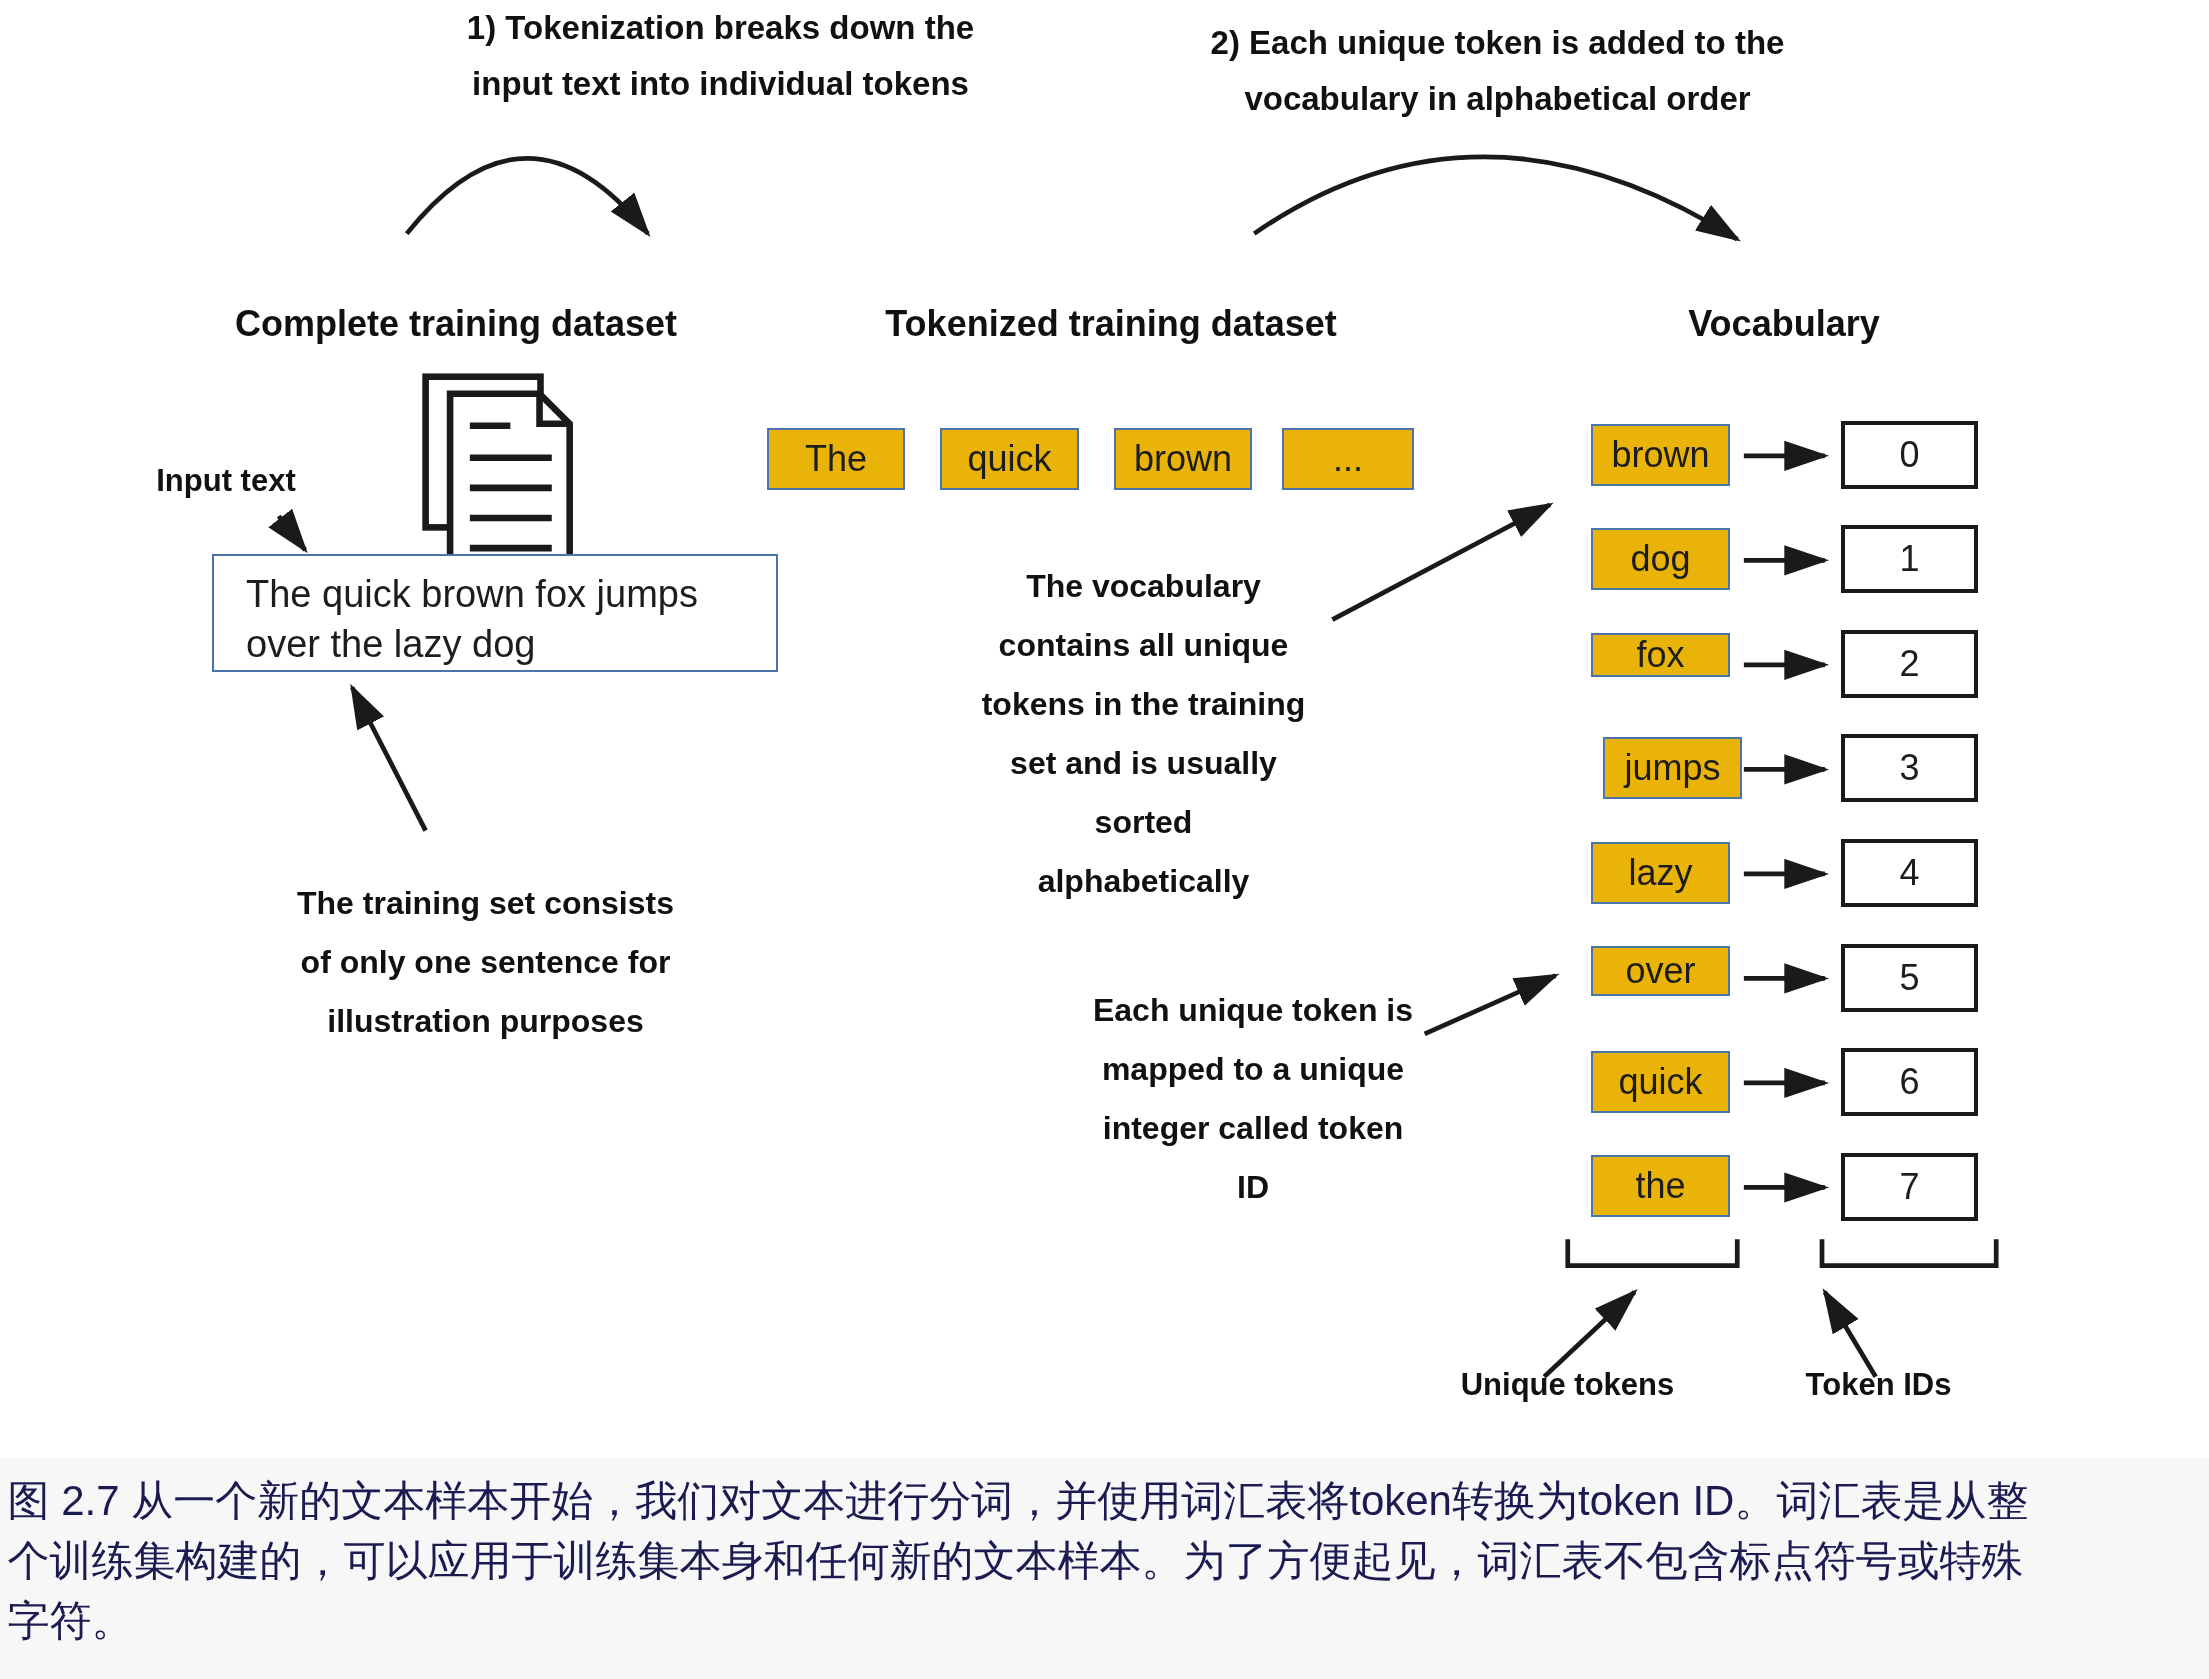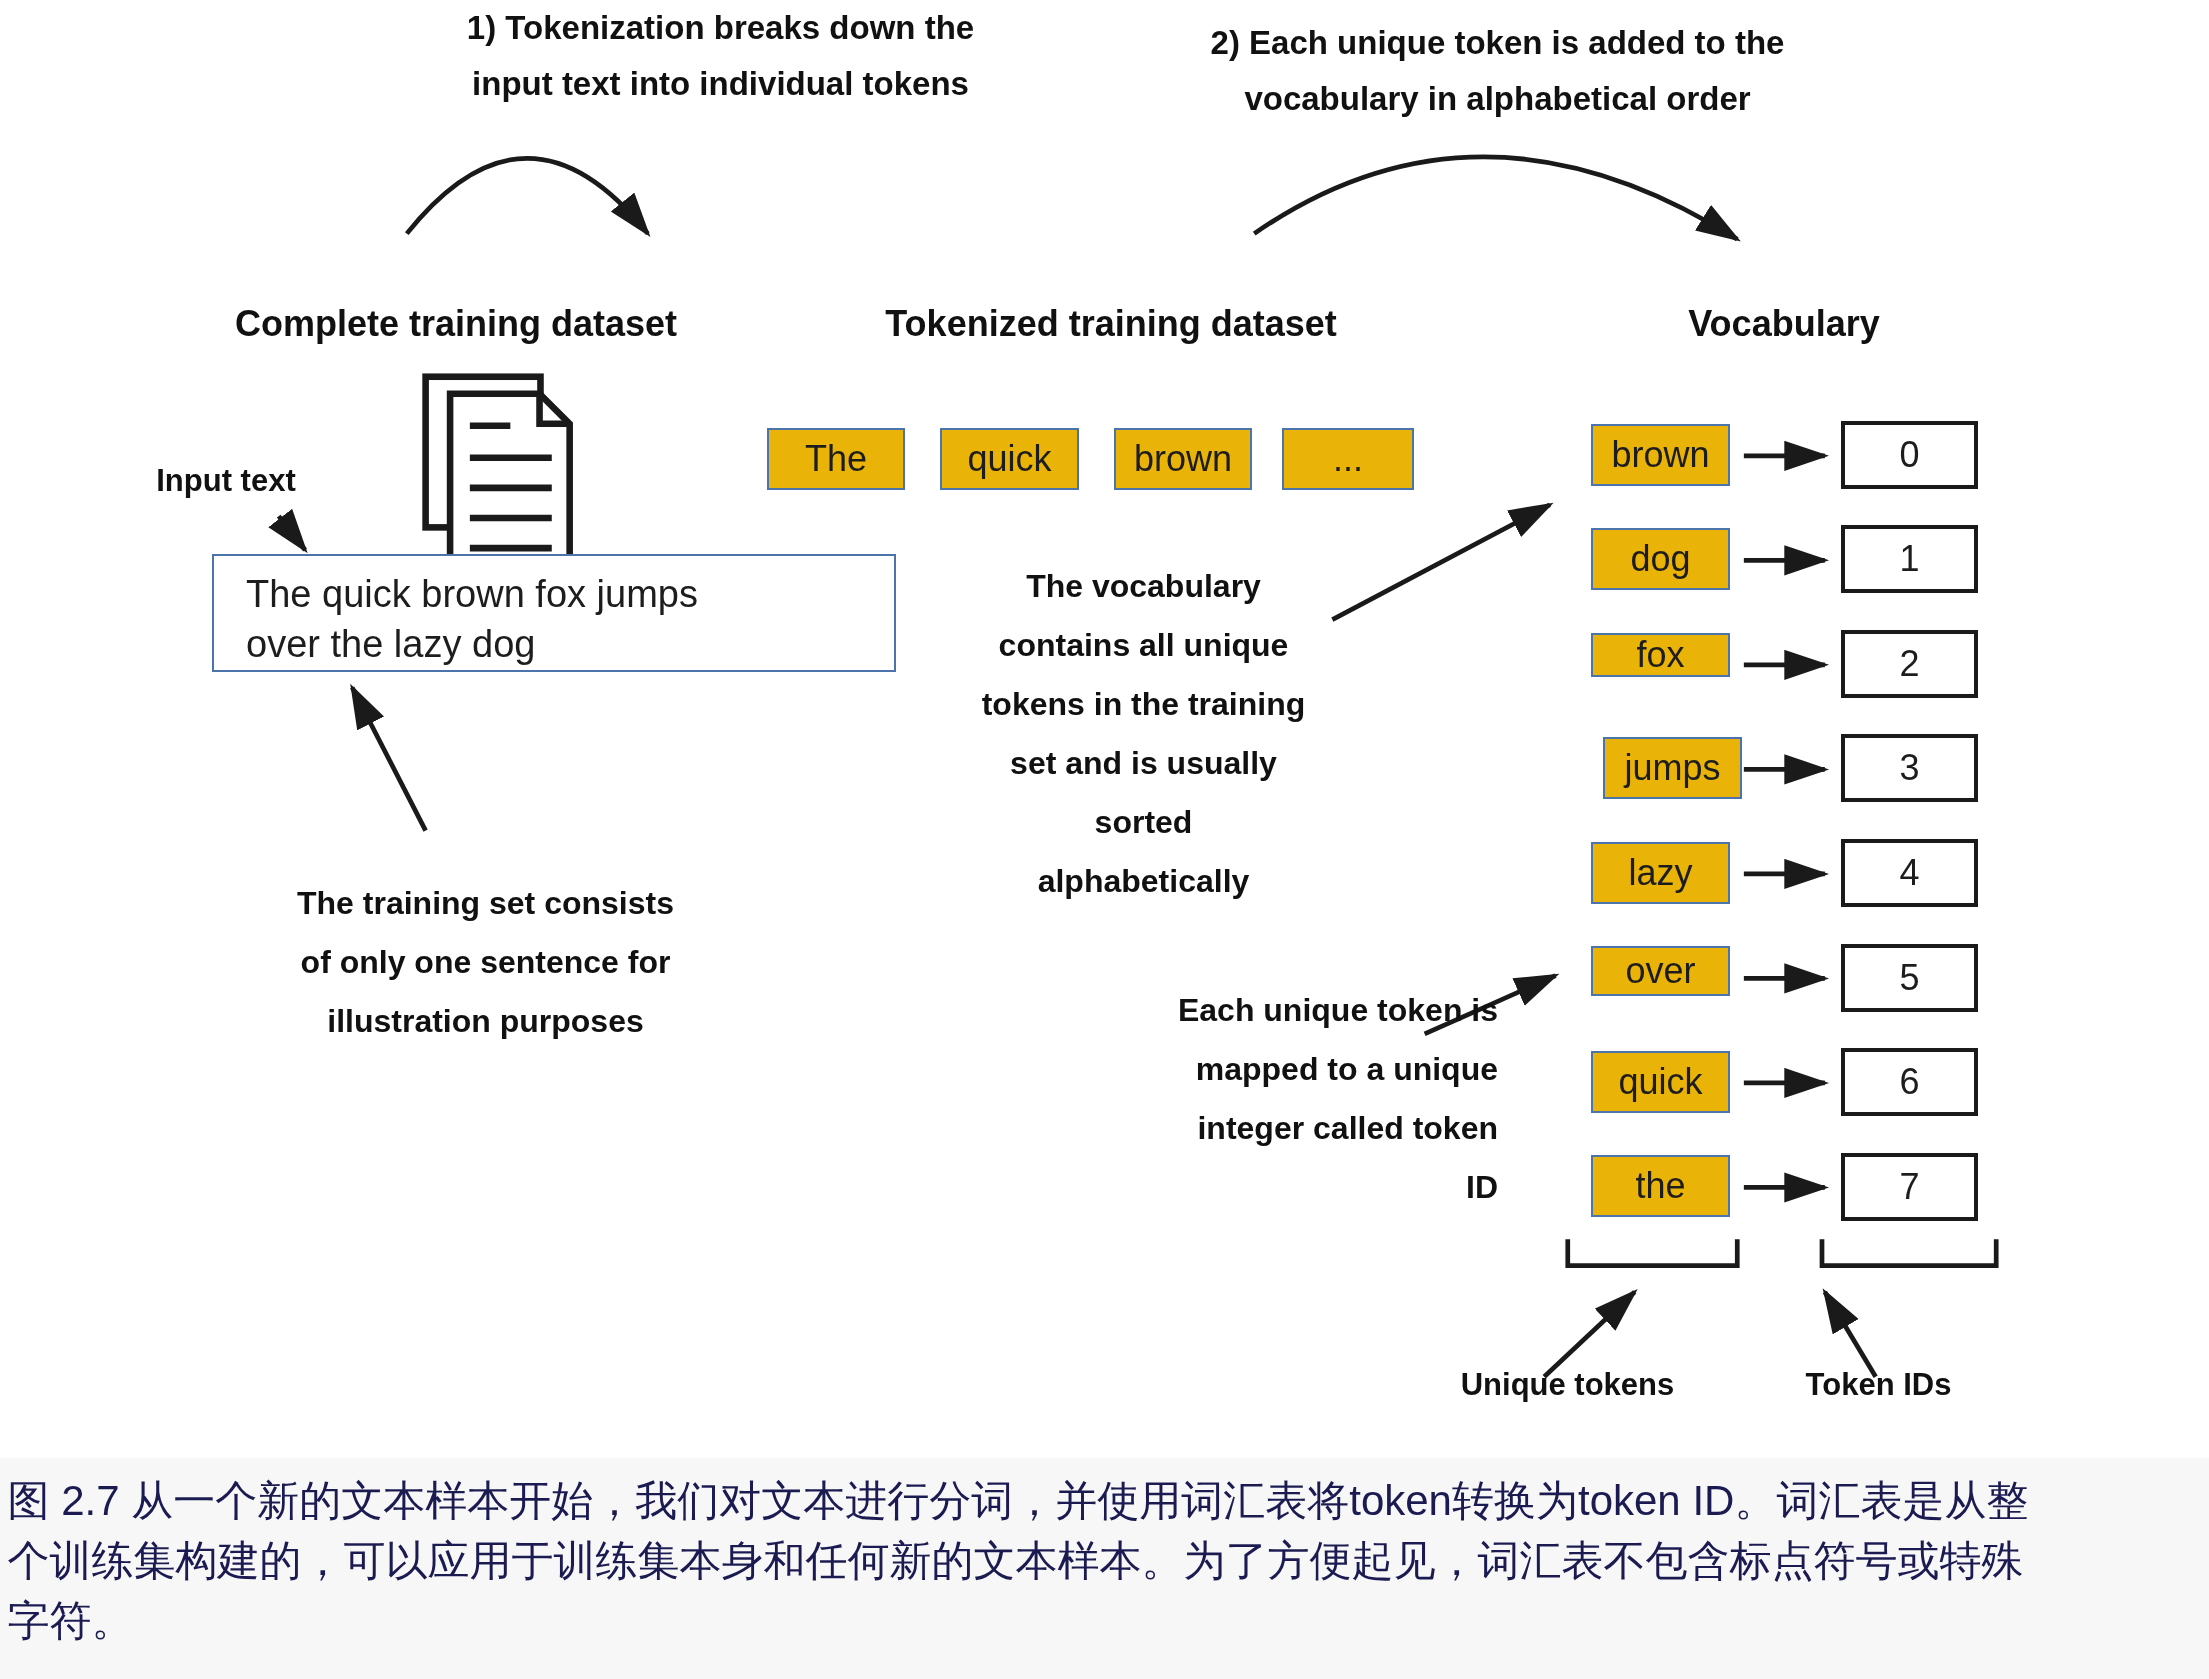--- a/index.html
+++ b/index.html
@@ -113,40 +113,40 @@
 input text into individual tokens</div>
 <div class="abs note step-note" style="left:1168px;top:15px;width:659px;">2) Each unique token is added to the
 vocabulary in alphabetical order</div>
 
 <div class="abs col-header" style="left:169px;top:303px;width:574px;">Complete training dataset</div>
 <div class="abs col-header" style="left:824px;top:303px;width:574px;">Tokenized training dataset</div>
 <div class="abs col-header" style="left:1497px;top:303px;width:574px;">Vocabulary</div>
 
 <div class="abs note" style="left:132px;top:463px;width:188px;font-size:31px;">Input text</div>
 
-<div class="abs input-box" style="left:212px;top:554px;width:684px;height:118px;">The quick brown fox jumps
+<div class="abs input-box" style="left:212px;top:554px;width:566px;height:118px;">The quick brown fox jumps
 over the lazy dog</div>
 
 <div class="abs note side-note" style="left:250px;top:874px;width:471px;">The training set consists
 of only one sentence for
 illustration purposes</div>
 
 <div class="abs token-box" style="left:767px;top:428px;width:138px;height:62px;">The</div>
 <div class="abs token-box" style="left:940px;top:428px;width:139px;height:62px;">quick</div>
 <div class="abs token-box" style="left:1114px;top:428px;width:138px;height:62px;">brown</div>
 <div class="abs token-box" style="left:1282px;top:428px;width:132px;height:62px;">...</div>
 
 <div class="abs note side-note" style="left:880px;top:557px;width:527px;">The vocabulary
 contains all unique
 tokens in the training
 set and is usually
 sorted
 alphabetically</div>
 
-<div class="abs note side-note" style="left:1008px;top:981px;width:490px;text-align:right;">Each unique token is
+<div class="abs note side-note" style="left:1008px;top:981px;width:490px;">Each unique token is
 mapped to a unique
 integer called token
 ID</div>
 
 <div class="abs token-box" style="left:1591px;top:424px;width:139px;height:62px;">brown</div>
 <div class="abs id-box" style="left:1841px;top:421px;width:137px;height:68px;">0</div>
 
 <div class="abs token-box" style="left:1591px;top:528px;width:139px;height:62px;">dog</div>
 <div class="abs id-box" style="left:1841px;top:525px;width:137px;height:68px;">1</div>
 

